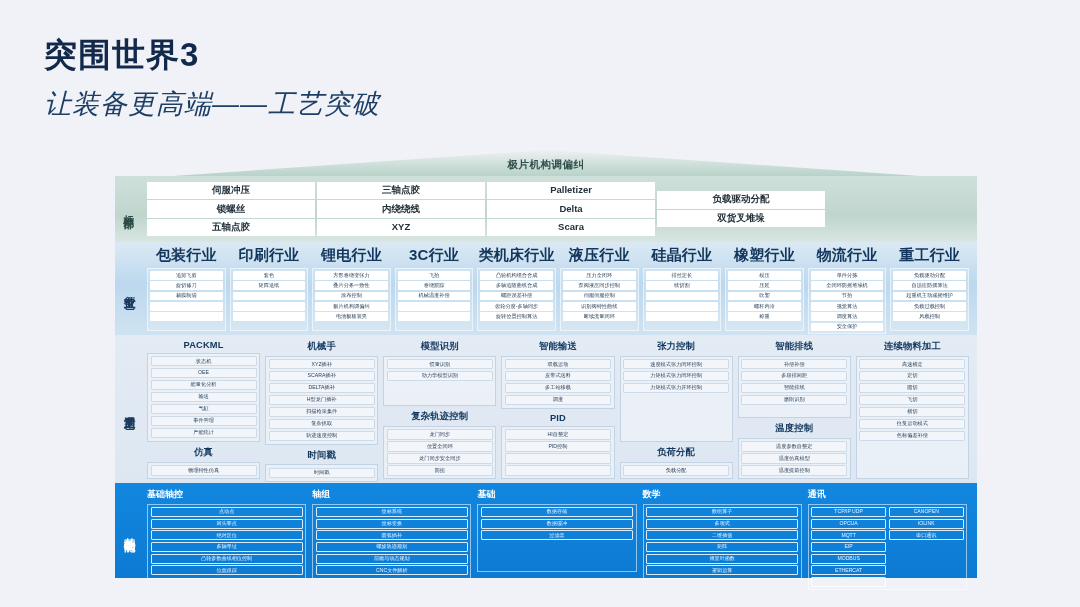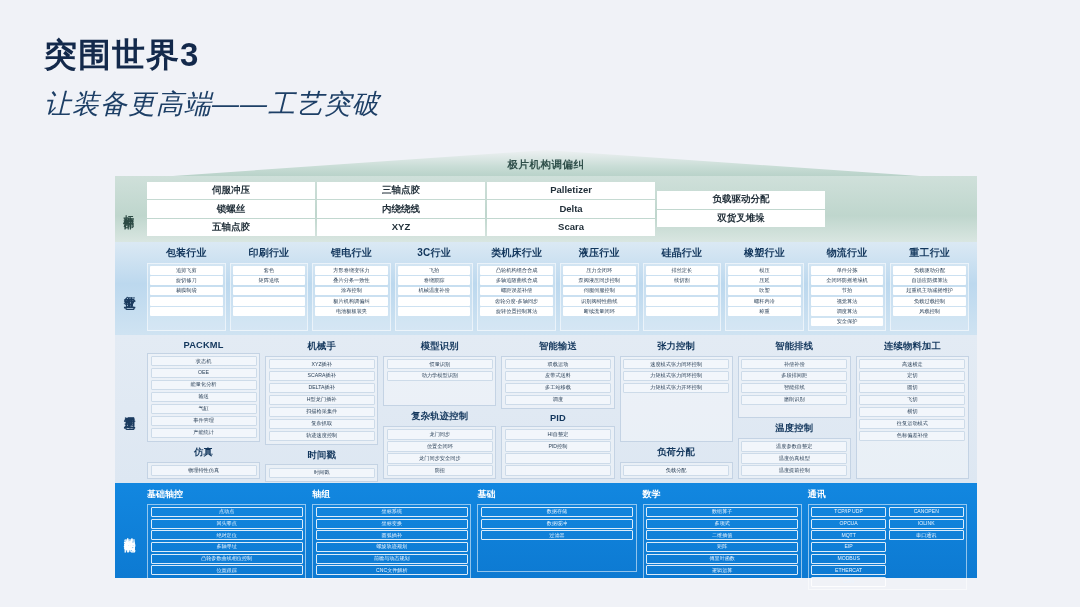--- a/index.html
+++ b/index.html
@@ -64,21 +64,21 @@
 
   
   .layer-industry{
     height:93px;
     background:linear-gradient(to bottom,#dbe9f4 0%,#bcd8ee 45%,#cfe3f2 100%);
   }
   .layer-industry .layer-tag{color:#1b3b5f;font-size:11.5px;}
   .layer-industry .layer-body{gap:4px;padding:4px 8px 4px 4px;}
   .ind-col{flex:1 1 0;display:flex;flex-direction:column;min-width:0;}
   .ind-head{
-    font-size:10px;font-weight:bold;color:#12365c;text-align:center;
+    font-size:15px;font-weight:bold;color:#12365c;text-align:center;
     margin-bottom:3px;letter-spacing:.2px;white-space:nowrap;
   }
   .ind-box{
     flex:1 1 auto;display:flex;flex-direction:column;gap:1.5px;
     padding:2px;box-sizing:border-box;
     border:1px solid rgba(255,255,255,.55);
     background:rgba(255,255,255,.16);
   }
   .ind-cell{
     background:#ffffff;border-radius:1px;

